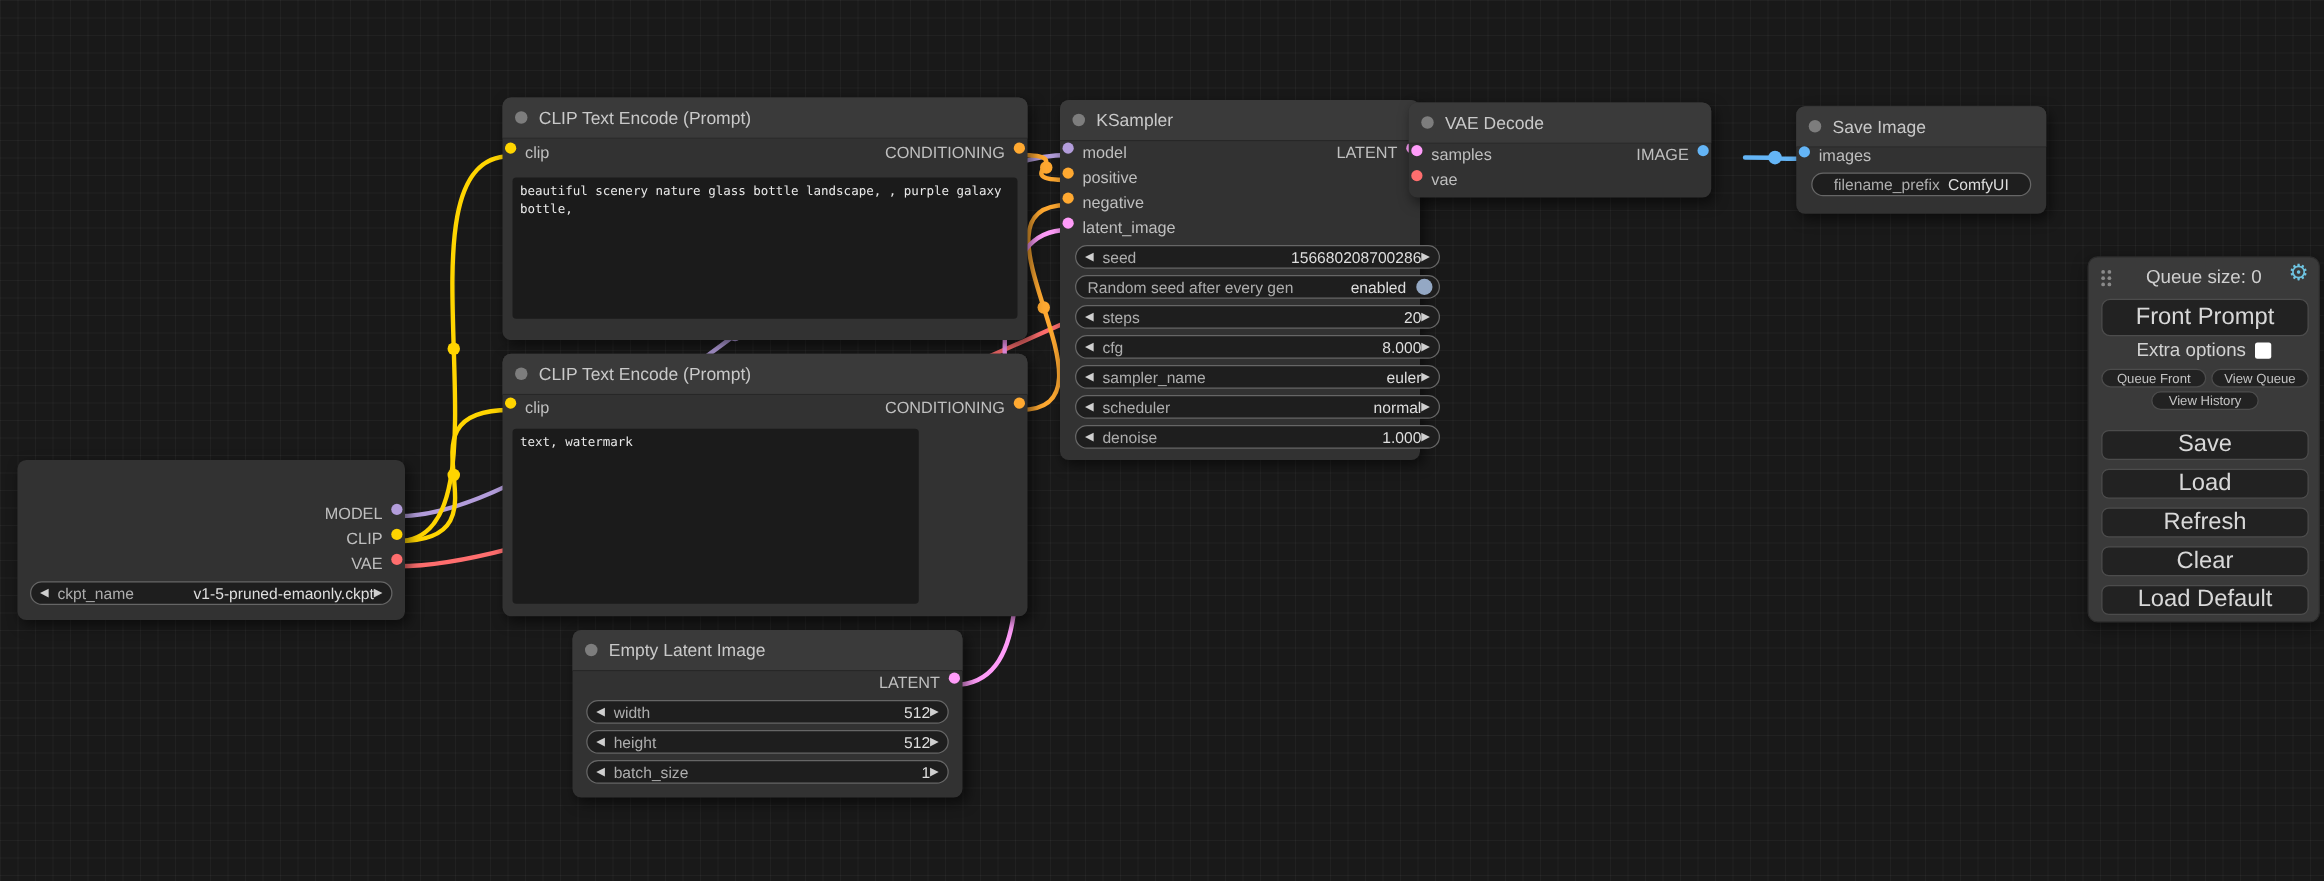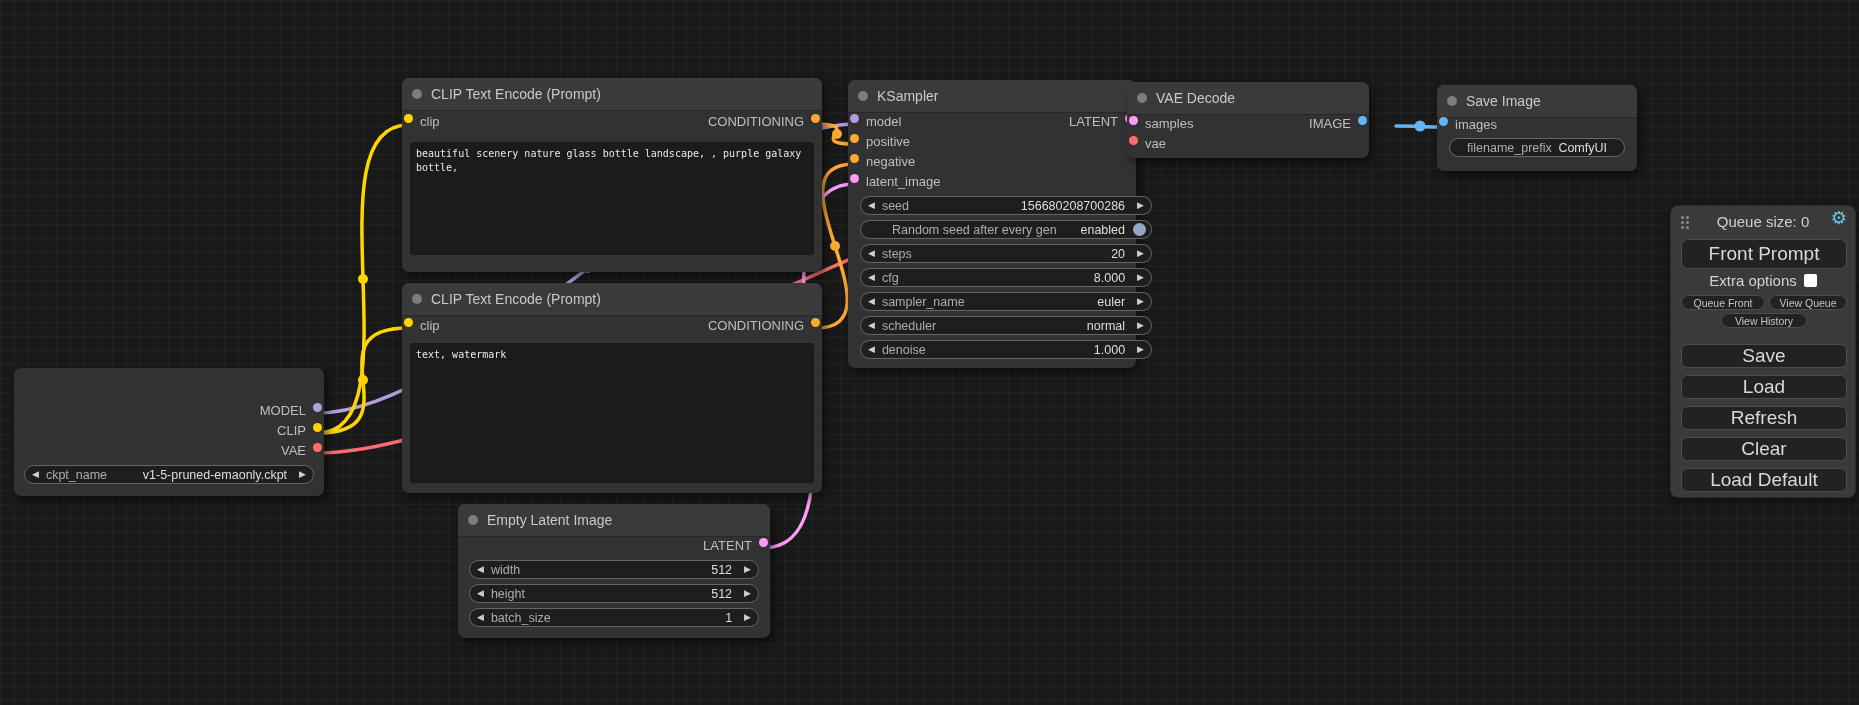--- a/index.html
+++ b/index.html
@@ -27,21 +27,21 @@
   .srow.in{left:2px;}
   .srow.out{right:2px;flex-direction:row;}
   .sdot{width:9px;height:9px;border-radius:50%;flex:0 0 auto;}
   .widget{
     position:absolute;height:19px;background:#1e1e1e;border:1px solid #666;
     border-radius:10px;display:flex;align-items:center;font-size:12.5px;
     padding:0 7px;box-sizing:border-box;white-space:nowrap;
   }
   .arr{font-size:9px;color:#cfcfcf;line-height:1;}
   .wlabel{color:#adadad;margin-left:7px;}
-  .wvalue{margin-left:auto;color:#dedede;margin-right:12px;}
+  .wvalue{margin-left:auto;color:#dedede;}
   .widget .toggle-circle{width:13px;height:13px;border-radius:50%;margin-right:-2px;flex:0 0 auto;}
   .textarea{
     position:absolute;background:#1b1b1b;border-radius:3px;color:#e9e9e9;
     font-family:"DejaVu Sans Mono",monospace;font-size:10px;line-height:14px;
     padding:5px 6px;box-sizing:border-box;white-space:pre-wrap;word-break:break-word;
   }
   
   .panel{
     position:absolute;z-index:3;left:1670px;top:205px;width:186px;height:293px;
     background:#3a3a3a;border:1px solid #2c2c2c;border-radius:8px;
@@ -133,21 +133,21 @@
     <span>CLIP Text Encode (Prompt)</span>
   </div>
   <div class="srow in" style="top:35px">
     <span class="sdot" style="background: rgb(255, 213, 0);"></span>
     <span>clip</span>
   </div>
   <div class="srow out" style="top:35px">
     <span>CONDITIONING</span>
     <span class="sdot" style="background: rgb(255, 169, 49);"></span>
   </div>
-  <div class="textarea" style="left:8px;top:60px;width:404px;height:140px">text, watermark</div>
+  <div class="textarea" style="left:8px;top:60px;width:325px;height:140px">text, watermark</div>
 </div>
 
 <div class="node" style="left:458px;top:504px;width:312px;height:134px">
   <div class="node-title">
     <span class="tdot"></span>
     <span>Empty Latent Image</span>
   </div>
   <div class="srow out" style="top:34px">
     <span>LATENT</span>
     <span class="sdot" style="background: rgb(255, 156, 249);"></span>
@@ -197,21 +197,21 @@
     <span class="sdot" style="background: rgb(255, 156, 249);"></span>
     <span>latent_image</span>
   </div>
   <div class="widget" style="left:12px;top:116px;width:292px">
     <span class="arr">◀</span>
     <span class="wlabel">seed</span>
     <span class="wvalue">156680208700286</span>
     <span class="arr">▶</span>
   </div>
   <div class="widget" style="left:12px;top:140px;width:292px">
-    <span class="wlabel" style="margin-left:24px">Random seed after every gen</span>
+    <span class="wlabel" style="margin-left:2px">Random seed after every gen</span>
     <span class="wvalue" style="margin-right:8px">enabled</span>
     <span class="toggle-circle" style="background: rgb(148, 168, 196);"></span>
   </div>
   <div class="widget" style="left:12px;top:164px;width:292px">
     <span class="arr">◀</span>
     <span class="wlabel">steps</span>
     <span class="wvalue">20</span>
     <span class="arr">▶</span>
   </div>
   <div class="widget" style="left:12px;top:188px;width:292px">

